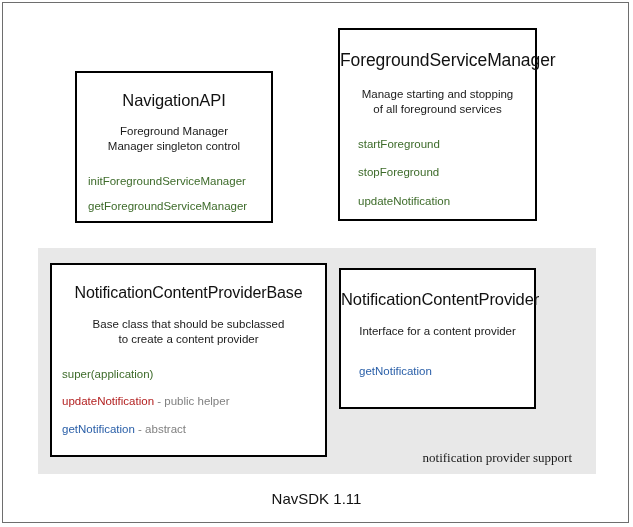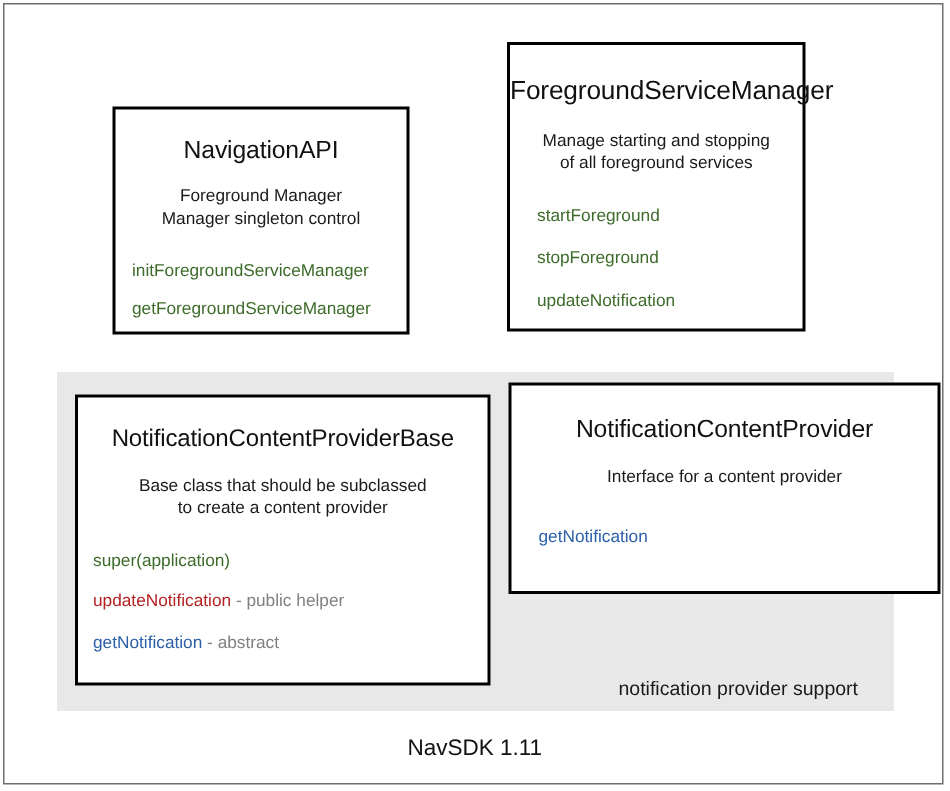--- a/index.html
+++ b/index.html
@@ -42,20 +42,21 @@
     height: 226px;
     background: #e8e8e8;
   }
   .group-panel-label {
     position: absolute;
     right: 24px;
     bottom: 8px;
     font-size: 13px;
     color: #1a1a1a;
     white-space: nowrap;
+    font-family: Liberation Serif, serif;
   }
 
   
   .class-box {
     position: absolute;
     background: #ffffff;
     border: 2px solid #000000;
     box-sizing: border-box;
     text-align: center;
   }
@@ -106,21 +107,21 @@
 
   #box-notification-content-provider-base {
     left: 50px; top: 263px; width: 277px; height: 194px;
   }
   #box-notification-content-provider-base .class-title { margin-top: 19px; font-size: 16px; }
   #box-notification-content-provider-base .class-desc  { margin-top: 15px; }
   #box-notification-content-provider-base .members     { margin-top: 20px; padding-left: 10px; }
   #box-notification-content-provider-base .member-row  { margin-bottom: 15px; }
 
   #box-notification-content-provider {
-    left: 339px; top: 255px; width: 288px; height: 141px;
+    left: 339px; top: 268px; width: 197px; height: 141px;
   }
   #box-notification-content-provider .class-title { margin-top: 20px; font-size: 16.5px; }
   #box-notification-content-provider .class-desc  { margin-top: 15px; }
   #box-notification-content-provider .members     { margin-top: 26px; padding-left: 18px; }
   #box-notification-content-provider .member-row  { margin-bottom: 12px; }
 
   
   .footer-caption {
     position: absolute;
     left: 0;

